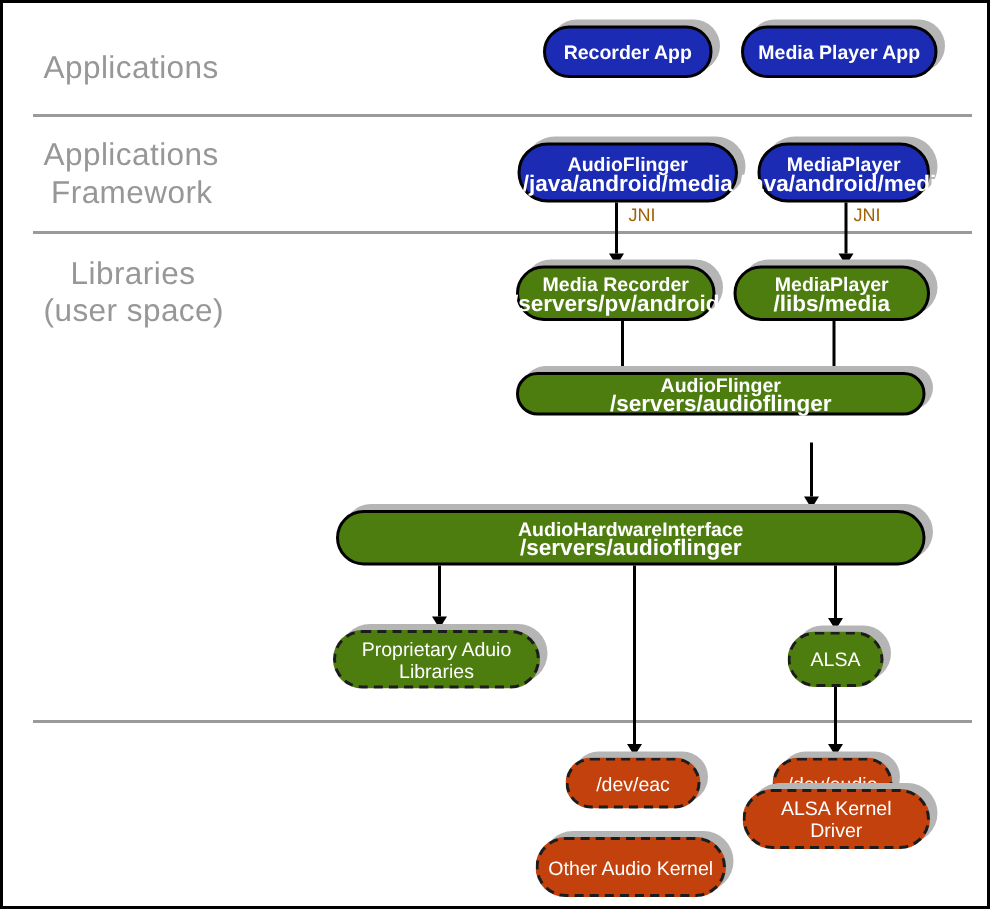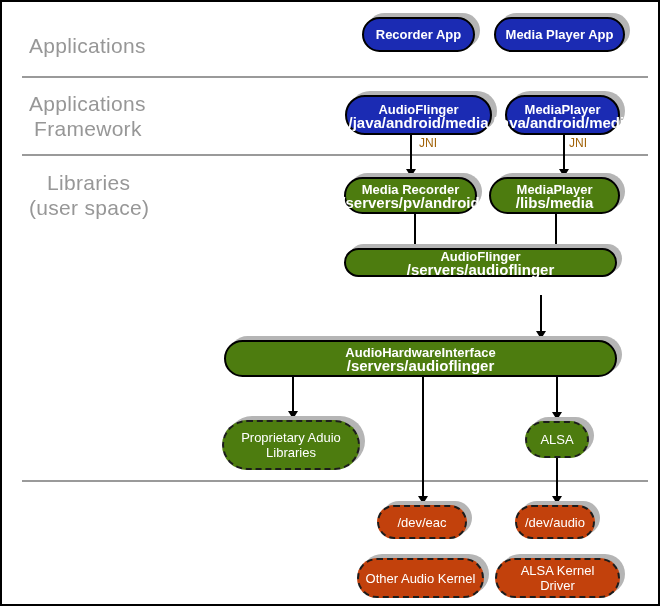--- a/index.html
+++ b/index.html
@@ -98,36 +98,36 @@
     <div class="t2">/servers/audioflinger</div>
   </div>
 
   <div class="vline" style="left:290px;top:375px;height:34px"></div>
   <div class="ahead" style="left:286px;top:409px"></div>
   <div class="vline" style="left:420px;top:375px;height:119px"></div>
   <div class="ahead" style="left:416px;top:494px"></div>
   <div class="vline" style="left:554px;top:375px;height:35px"></div>
   <div class="ahead" style="left:550px;top:410px"></div>
 
-  <div class="pill green dashed" style="left:220px;top:418px;width:138px;height:50px">
+  <div class="pill green dashed" style="left:220px;top:418px;width:138px;height:39px">
     <div class="t1" style="padding:0 8px">Proprietary Aduio Libraries</div>
   </div>
   <div class="pill green dashed" style="left:523px;top:419px;width:64px;height:37px">
     <div class="t1">ALSA</div>
   </div>
 
   <div class="vline" style="left:554px;top:456px;height:38px"></div>
   <div class="ahead" style="left:550px;top:494px"></div>
 
   <div class="pill red dashed" style="left:375px;top:503px;width:90px;height:34px">
     <div class="t1">/dev/eac</div>
   </div>
   <div class="pill red dashed" style="left:513px;top:503px;width:80px;height:34px">
     <div class="t1">/dev/audio</div>
   </div>
   <div class="pill red dashed" style="left:355px;top:556px;width:127px;height:40px">
     <div class="t1">Other Audio Kernel</div>
   </div>
-  <div class="pill red dashed" style="left:493px;top:556px;width:125px;height:40px">
+  <div class="pill red dashed" style="left:493px;top:524px;width:125px;height:40px">
     <div class="t1">ALSA Kernel Driver</div>
   </div>
 
 </div>
 
 </body></html>

